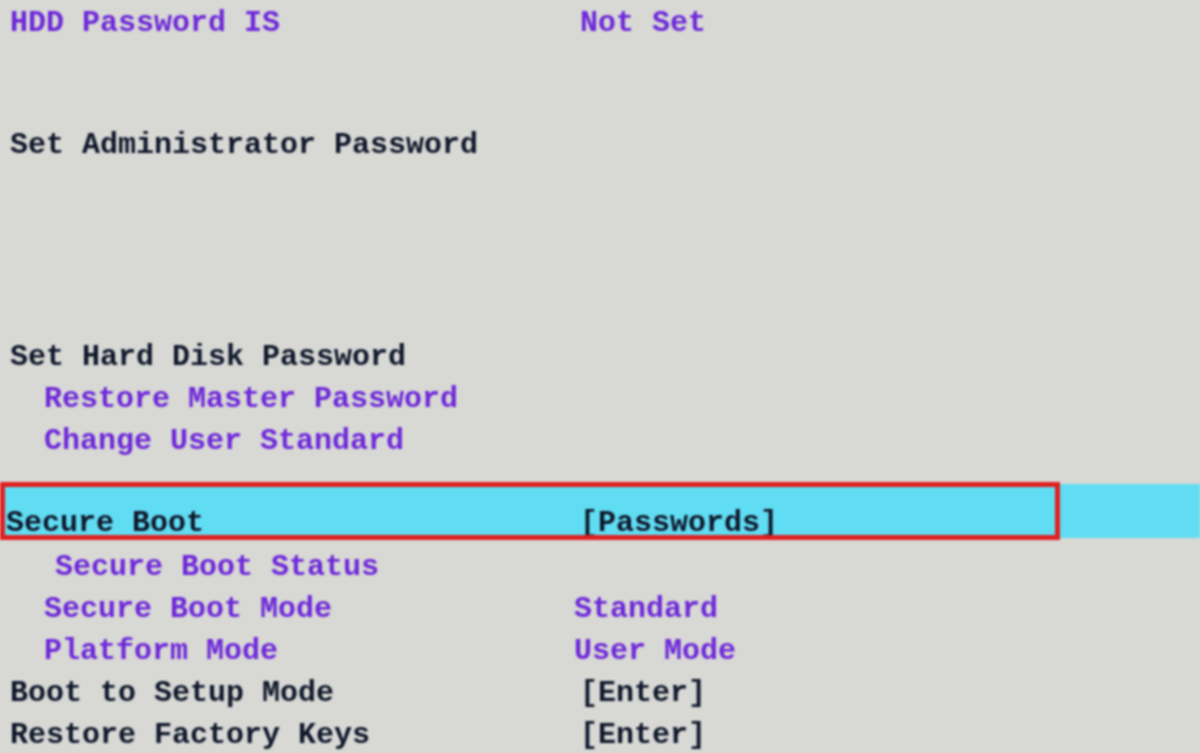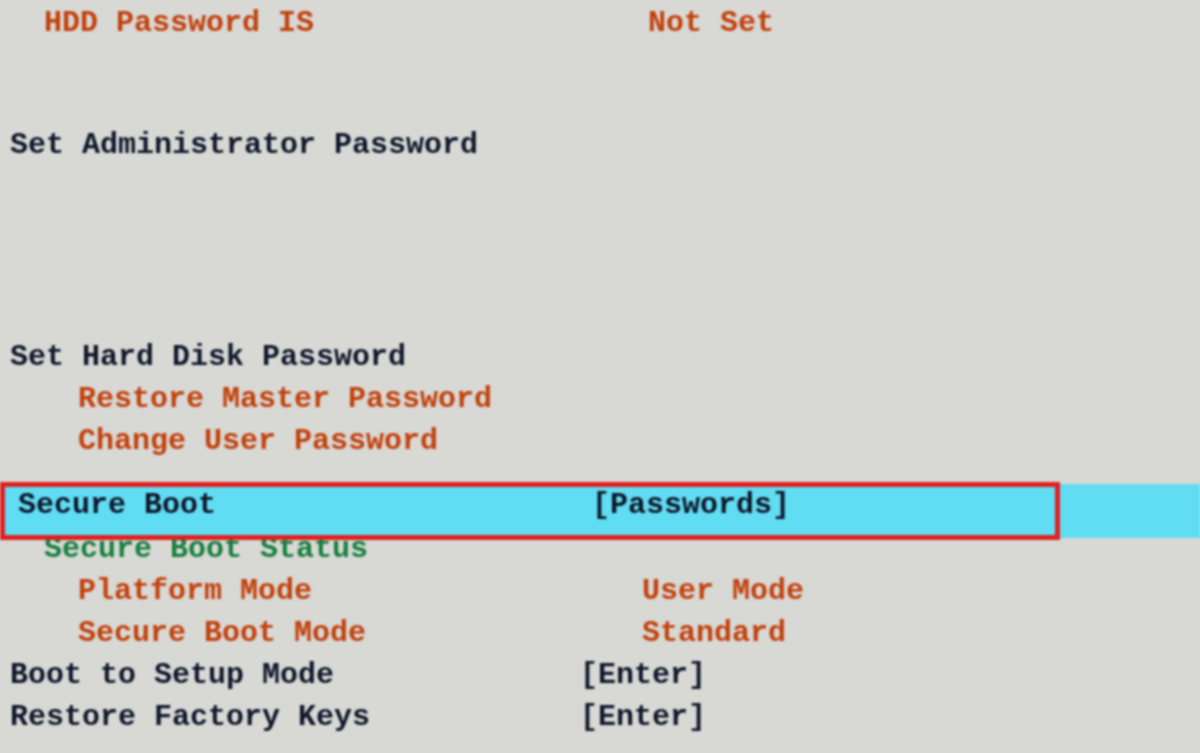--- a/index.html
+++ b/index.html
@@ -29,28 +29,28 @@
       white-space: pre;
     }
     .col2 {
       flex: 1;
       white-space: pre;
     }
     .indent {
       padding-left: 44px;
     }
     .black {
-      color: #c2410c;
-      margin-left: 34px;
+      color: #6d28d9;
     }
     .blue {
       color: #0f172a;
     }
     .gray {
-      color: #15803d;
+      color: #6d28d9;
+      margin-left: 11px;
     }
     .spacer-1 {
       height: 80px;
     }
     .spacer-2 {
       height: 170px;
     }
     .highlight-band {
       position: absolute;
       left: 0;
@@ -70,22 +70,22 @@
       z-index: 2;
       pointer-events: none;
     }
     .content {
       position: relative;
       z-index: 1;
       padding-top: 6px;
     }
     .secure-boot-row {
       height: 54px;
-      margin-top: 12px;
-      padding-left: 18px;
+      margin-top: 30px;
+      padding-left: 6px;
       display: flex;
       align-items: center;
     }
     .secure-boot-row .col1 {
       width: 574px;
     }
   </style>
 </head>
 <body>
 
@@ -109,40 +109,40 @@
 
   <div class="row">
     <span class="col1 blue">Set Hard Disk Password</span>
   </div>
 
   <div class="row indent">
     <span class="col1 black">Restore Master Password</span>
   </div>
 
   <div class="row indent">
-    <span class="col1 black">Change User Password</span>
+    <span class="col1 black">Change User Standard</span>
   </div>
 
   <div class="secure-boot-row">
     <span class="col1 blue">Secure Boot</span>
     <span class="col2 blue">[Passwords]</span>
   </div>
 
   <div class="row indent">
     <span class="col1 gray" style="width:530px;">Secure Boot Status</span>
   </div>
 
   <div class="row indent">
-    <span class="col1 black" style="width:530px;">Platform Mode</span>
-    <span class="col2 black">User Mode</span>
+    <span class="col1 black" style="width:530px;">Secure Boot Mode</span>
+    <span class="col2 black">Standard</span>
   </div>
 
   <div class="row indent">
-    <span class="col1 black" style="width:530px;">Secure Boot Mode</span>
-    <span class="col2 black">Standard</span>
+    <span class="col1 black" style="width:530px;">Platform Mode</span>
+    <span class="col2 black">User Mode</span>
   </div>
 
   <div class="row">
     <span class="col1 blue">Boot to Setup Mode</span>
     <span class="col2 blue">[Enter]</span>
   </div>
 
   <div class="row">
     <span class="col1 blue">Restore Factory Keys</span>
     <span class="col2 blue">[Enter]</span>

